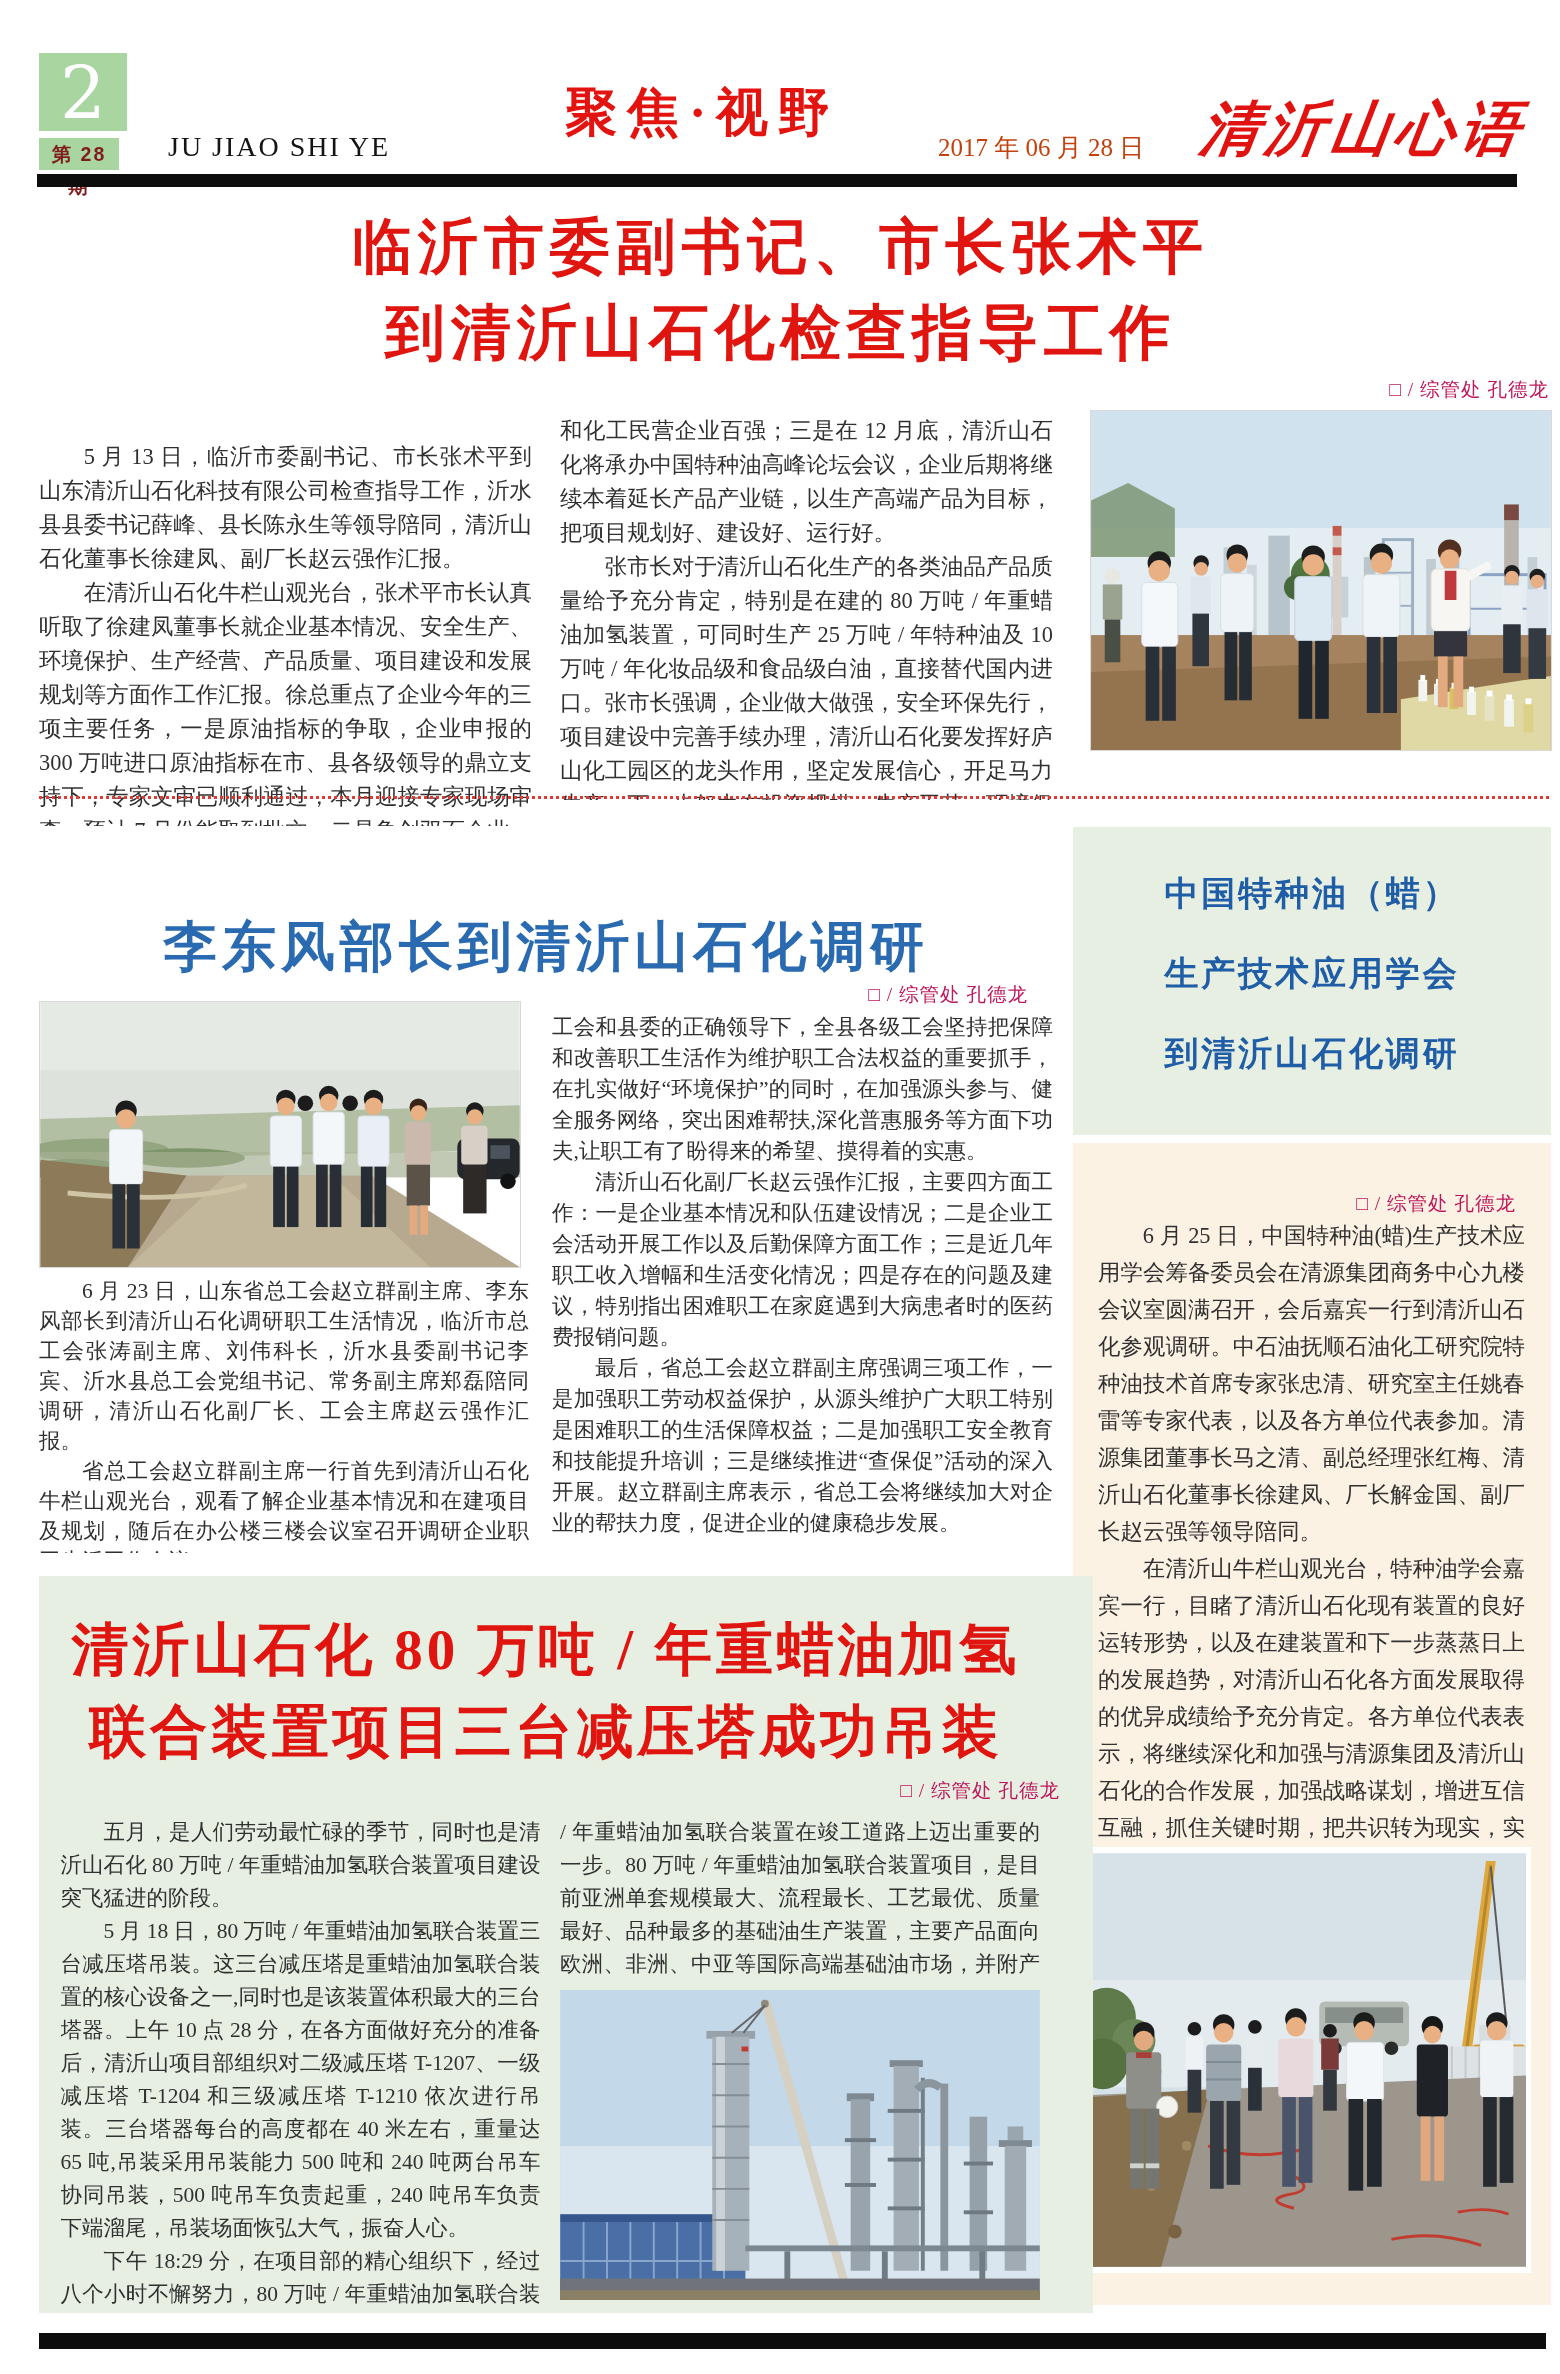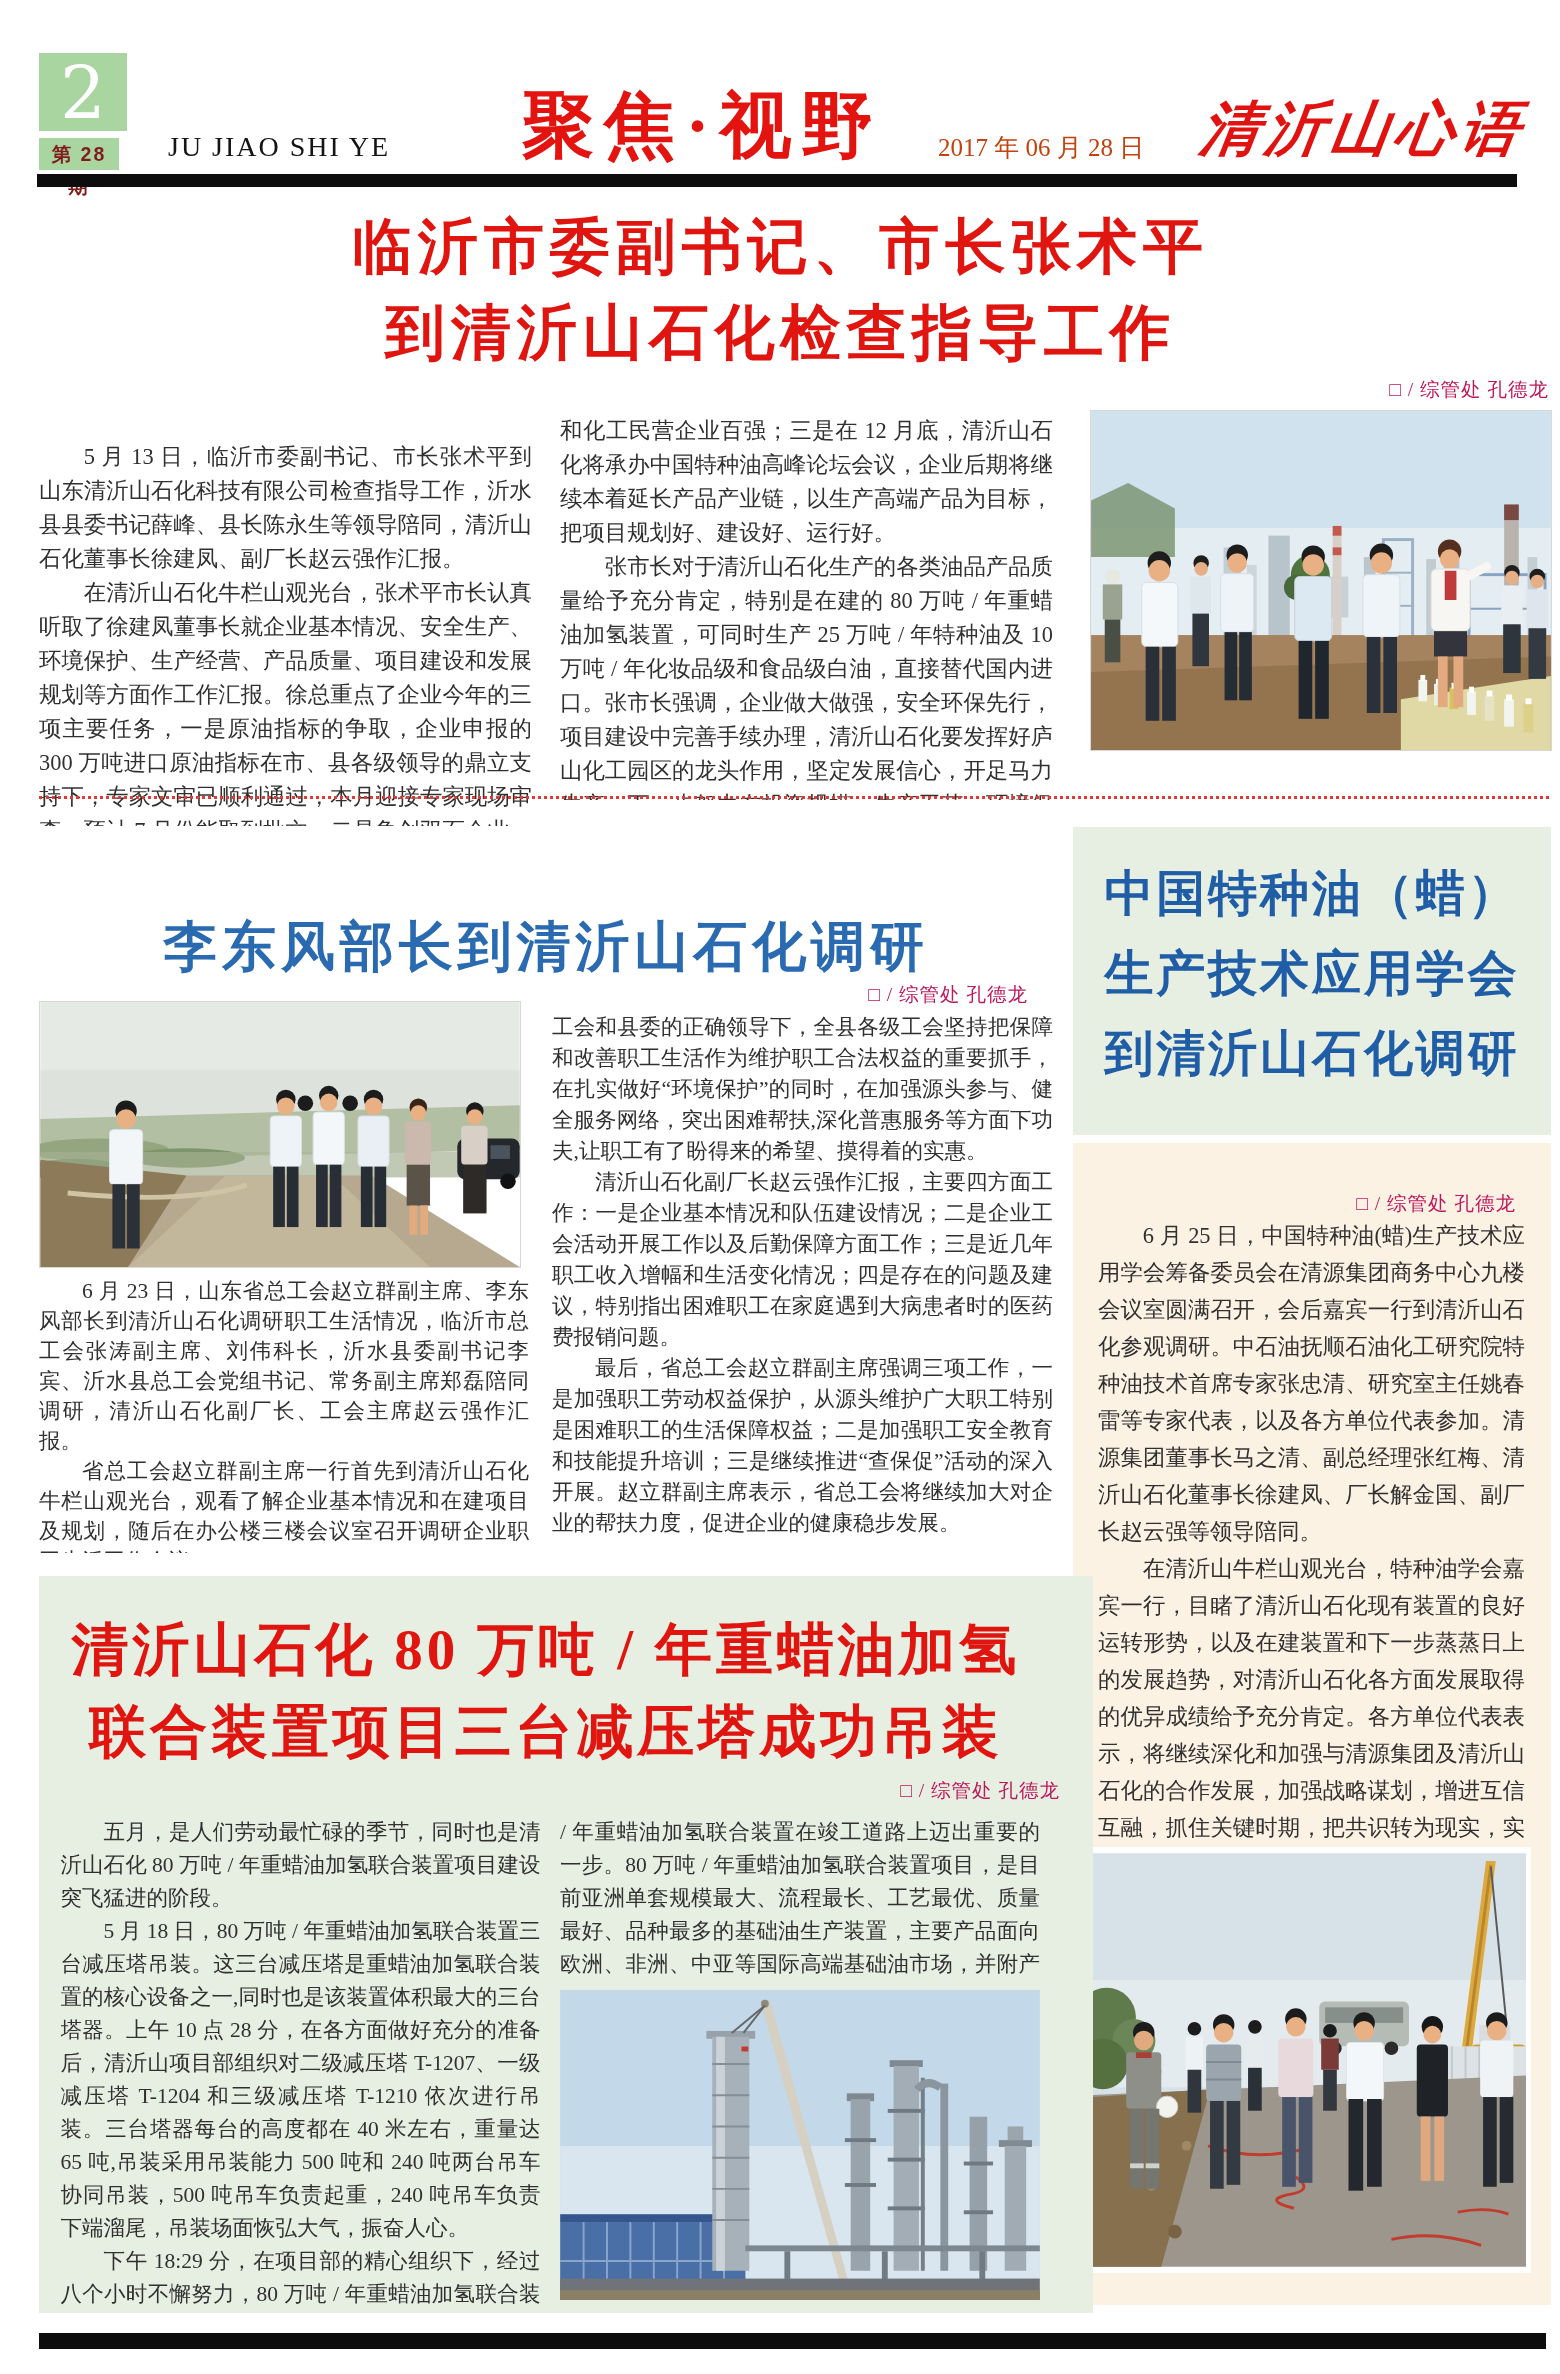--- a/index.html
+++ b/index.html
@@ -7,21 +7,21 @@
   .page{position:relative;width:1560px;height:2375px;background:#ffffff;overflow:hidden;}
   .abs{position:absolute;}
 
   
   .num-box{left:39px;top:53px;width:88px;height:78px;background:#a9d5a0;color:#ffffff;
            font-size:72px;text-align:center;line-height:82px;font-family:"DejaVu Serif",serif;}
   .issue-box{left:39px;top:138px;width:80px;height:32px;background:#a9d5a0;color:#7f1d1d;
              font-size:19.5px;font-weight:bold;text-align:center;line-height:32px;letter-spacing:2px;
              font-family:"Liberation Sans",sans-serif;}
   .pinyin{left:168px;top:131px;font-size:28px;color:#141414;letter-spacing:2px;}
-  .sec-title{left:439px;top:78px;width:527px;text-align:center;font-size:72px;font-weight:bold;
+  .sec-title{left:439px;top:78px;width:527px;text-align:center;font-size:52px;font-weight:bold;
              color:#e3140f;letter-spacing:9.8px;}
   .hdr-date{left:938px;top:131px;font-size:25px;color:#c2410c;}
   .masthead{right:35px;top:90px;font-size:59px;font-weight:bold;font-style:italic;color:#e01310;
             letter-spacing:5.9px;transform:skewX(-8deg);}
   .hdr-bar{left:37px;top:174px;width:1480px;height:12.7px;background:#0d0d0d;}
   .bottom-bar{left:39px;top:2333px;width:1507px;height:15.6px;background:#0d0d0d;}
 
   
   .a1-h{left:98px;width:1365px;text-align:center;font-size:60px;font-weight:bold;color:#e0150f;letter-spacing:5.9px;}
   .byline{font-size:19.5px;color:#be185d;letter-spacing:1px;}
@@ -32,21 +32,21 @@
 
   .divider{left:39px;top:796px;width:1510px;height:0;border-top:3.9px dotted #df3b32;}
 
   
   .a2-h{left:39px;width:1014px;text-align:center;font-size:54px;font-weight:bold;color:#2a6ab1;letter-spacing:4.9px;}
   .a2-left{left:39px;top:1276px;width:490px;height:277px;font-size:21.5px;line-height:30px;overflow:hidden;}
   .a2-mid{left:552px;top:1012px;width:501px;height:538px;font-size:21.5px;line-height:31px;overflow:hidden;}
 
   
   .soc-box{left:1073px;top:827px;width:478px;height:308px;background:#e7efe2;}
-  .soc-h{width:478px;text-align:center;font-size:49px;font-weight:bold;color:#1f5da6;line-height:80px;letter-spacing:2.9px;}
+  .soc-h{width:478px;text-align:center;font-size:34px;font-weight:bold;color:#1f5da6;line-height:80px;letter-spacing:2.9px;}
   .beige{left:1073px;top:1143px;width:478px;height:1162px;background:#fcf2e4;}
   .soc-byline{position:absolute;right:35px;top:47px;}
   .soc-text{position:absolute;left:25px;top:74px;width:427px;height:634px;font-size:22.4px;line-height:37px;overflow:hidden;}
   .photo4-frame{position:absolute;left:13.7px;top:704px;width:433px;height:414px;background:#ffffff;padding:5.9px;}
 
   
   .a3-box{left:39px;top:1576px;width:1054px;height:737px;background:#e7efe2;}
   .a3-h{width:1014px;text-align:center;font-size:57px;font-weight:bold;color:#e0150f;letter-spacing:3.9px;line-height:82px;}
   .a3-byline{position:absolute;right:33px;top:201px;}
   .a3-left{position:absolute;left:21.5px;top:240px;width:480px;height:499px;font-size:21.5px;line-height:33px;overflow:hidden;}

